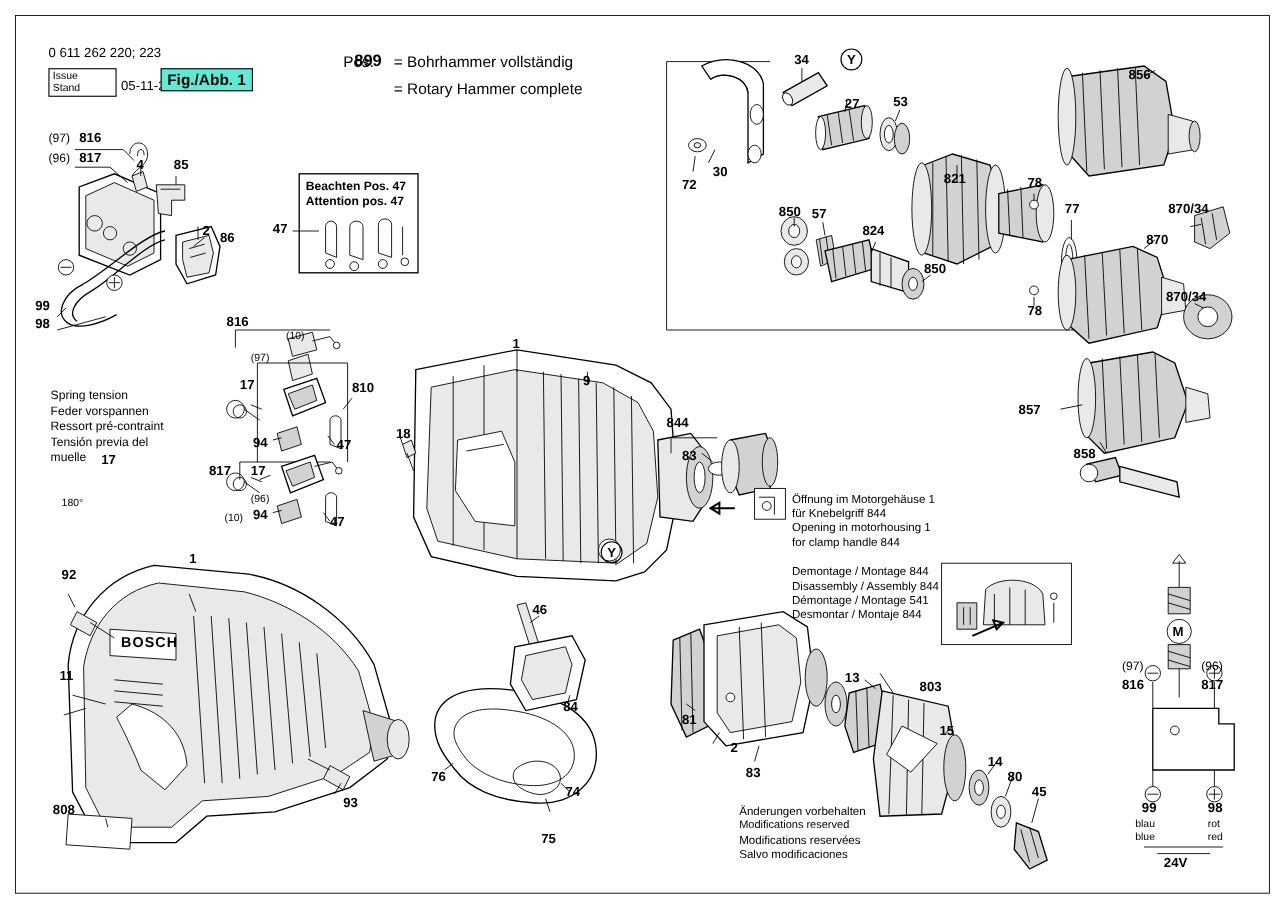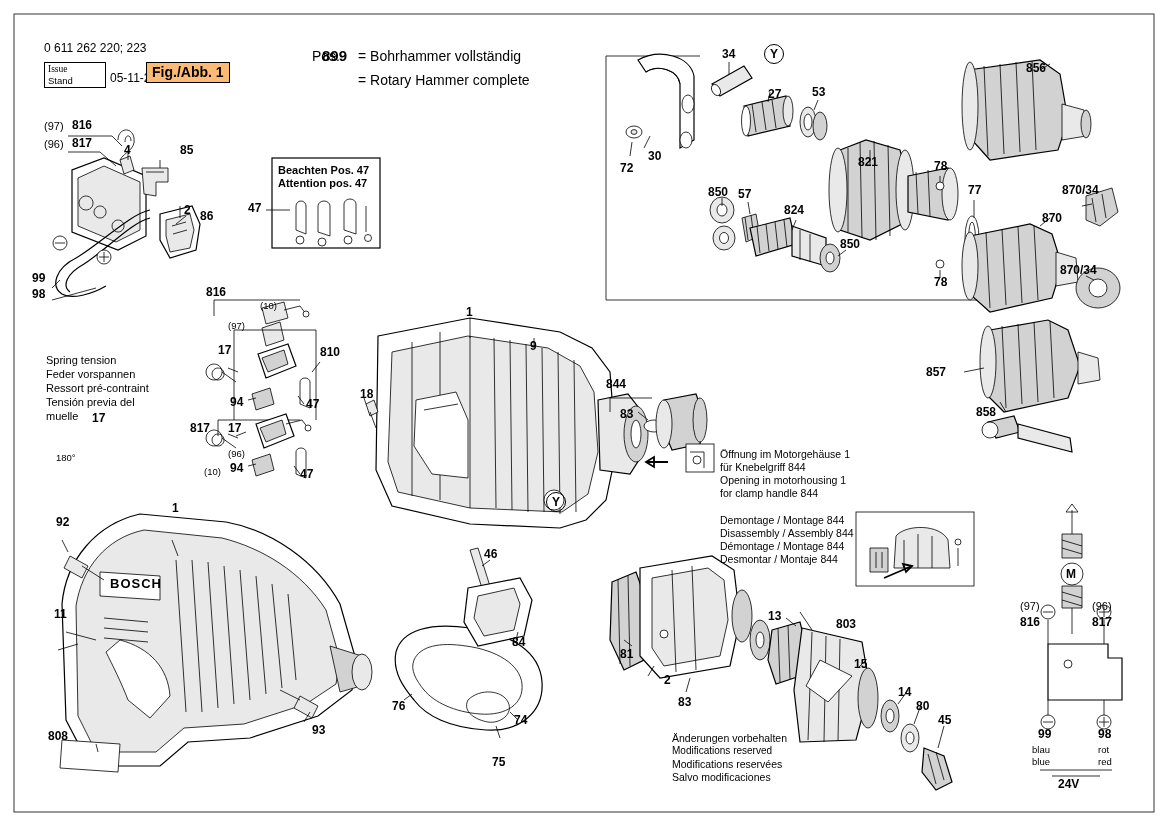--- a/index.html
+++ b/index.html
@@ -30,21 +30,21 @@
     font-family: "Liberation Sans", sans-serif;
   }
   .bold { font-weight: bold; }
   .num { font-weight: bold; font-size: 12px; }
   .small { font-size: 9.5px; line-height: 11px; }
   .boxed {
     border: 1.6px solid #000;
     padding: 1px 5px 2px 5px;
     font-weight: bold;
     font-size: 14px;
-    background: #fdba74;
+    background: #5eead4;
   }
   svg { position: absolute; left: 0; top: 0; }
   .ln { stroke: #000; fill: none; }
   .thin { stroke-width: 0.8; }
   .med { stroke-width: 1.2; }
   .thick { stroke-width: 1.8; }
   .fillw { fill: #ffffff; }
   .fillg { fill: #e9e9e9; }
   .fillgr { fill: #d2d2d2; }
   .leader { stroke:#000; stroke-width:0.8; fill:none; }
@@ -411,37 +411,37 @@
       <path class="ln thin" d="M1099,612 L1109,612 M1104,607 L1104,617"></path>
       <path class="ln thin" d="M1048,620 L1048,644 M1104,620 L1104,644"></path>
       <path class="ln thin" d="M1040,770 L1112,770"></path>
       <path class="ln thin" d="M1052,776 L1100,776"></path>
     </g>
 
   </svg>
 
   <div class="lbl" style="left:44px; top:42px; font-size:12px;">0 611 262 220; 223</div>
   <div class="abs" style="left:44px; top:62px; width:60px; border:1.4px solid #000;">
-    <div class="lbl small" style="position:static; padding:1px 3px 0 3px;font-family:Liberation Serif, serif;">Issue</div>
+    <div class="lbl small" style="position:static; padding:1px 3px 0 3px;">Issue</div>
     <div class="lbl small" style="position:static; padding:0 3px 1px 3px;">Stand</div>
   </div>
   <div class="lbl" style="left:110px; top:72px; font-size:12px;">05-11-25</div>
   <div class="abs boxed" style="left:146px; top:62px;">Fig./Abb. 1</div>
 
   <div class="lbl" style="left:288px; top:50px; font-size:14px;margin-left:24px;">Pos.</div>
   <div class="lbl bold" style="left:322px; top:50px; font-size:15px;">899</div>
   <div class="lbl" style="left:358px; top:50px; font-size:14px;">= Bohrhammer vollständig</div>
   <div class="lbl" style="left:358px; top:74px; font-size:14px;">= Rotary Hammer complete</div>
 
   <div class="lbl" style="left:44px; top:120px;">(97)</div>
   <div class="lbl num" style="left:72px; top:119px;">816</div>
   <div class="lbl" style="left:44px; top:138px;">(96)</div>
   <div class="lbl num" style="left:72px; top:137px;">817</div>
   <div class="lbl num" style="left:124px; top:144px;">4</div>
-  <div class="lbl num" style="left:158px; top:144px;margin-left:22px;">85</div>
+  <div class="lbl num" style="left:158px; top:144px;">85</div>
   <div class="lbl num" style="left:184px; top:204px;">2</div>
   <div class="lbl num" style="left:200px; top:210px;">86</div>
   <div class="lbl num" style="left:32px; top:272px;">99</div>
   <div class="lbl num" style="left:32px; top:288px;">98</div>
 
   <div class="lbl bold" style="left:278px; top:164px; font-size:11px;">Beachten Pos. 47</div>
   <div class="lbl bold" style="left:278px; top:177px; font-size:11px;">Attention pos. 47</div>
   <div class="lbl num" style="left:248px; top:202px;">47</div>
 
   <div class="lbl" style="left:46px; top:354px; font-size:11px;">Spring tension</div>
@@ -516,21 +516,21 @@
 
   <div class="lbl bold" style="left:110px; top:578px; font-size:13px; letter-spacing:1px;">BOSCH</div>
 
   <div class="lbl" style="left:720px; top:448px; font-size:10.5px;">Öffnung im Motorgehäuse 1</div>
   <div class="lbl" style="left:720px; top:461px; font-size:10.5px;">für Knebelgriff 844</div>
   <div class="lbl" style="left:720px; top:474px; font-size:10.5px;">Opening in motorhousing 1</div>
   <div class="lbl" style="left:720px; top:487px; font-size:10.5px;">for clamp handle 844</div>
 
   <div class="lbl" style="left:720px; top:514px; font-size:10.5px;">Demontage / Montage 844</div>
   <div class="lbl" style="left:720px; top:527px; font-size:10.5px;">Disassembly / Assembly 844</div>
-  <div class="lbl" style="left:720px; top:540px; font-size:10.5px;">Démontage / Montage 844</div>
+  <div class="lbl" style="left:720px; top:540px; font-size:10.5px;">Démontage / Montage 541</div>
   <div class="lbl" style="left:720px; top:553px; font-size:10.5px;">Desmontar / Montaje 844</div>
 
   <div class="lbl" style="left:672px; top:732px; font-size:10.5px;">Änderungen vorbehalten</div>
   <div class="lbl" style="left:672px; top:745px; font-size:10px;">Modifications reserved</div>
   <div class="lbl" style="left:672px; top:758px; font-size:10.5px;">Modifications reservées</div>
   <div class="lbl" style="left:672px; top:771px; font-size:10.5px;">Salvo modificaciones</div>
 
   <div class="lbl bold" style="left:1066px; top:568px; font-size:12px;">M</div>
   <div class="lbl" style="left:1020px; top:600px;">(97)</div>
   <div class="lbl num" style="left:1020px; top:616px;">816</div>

